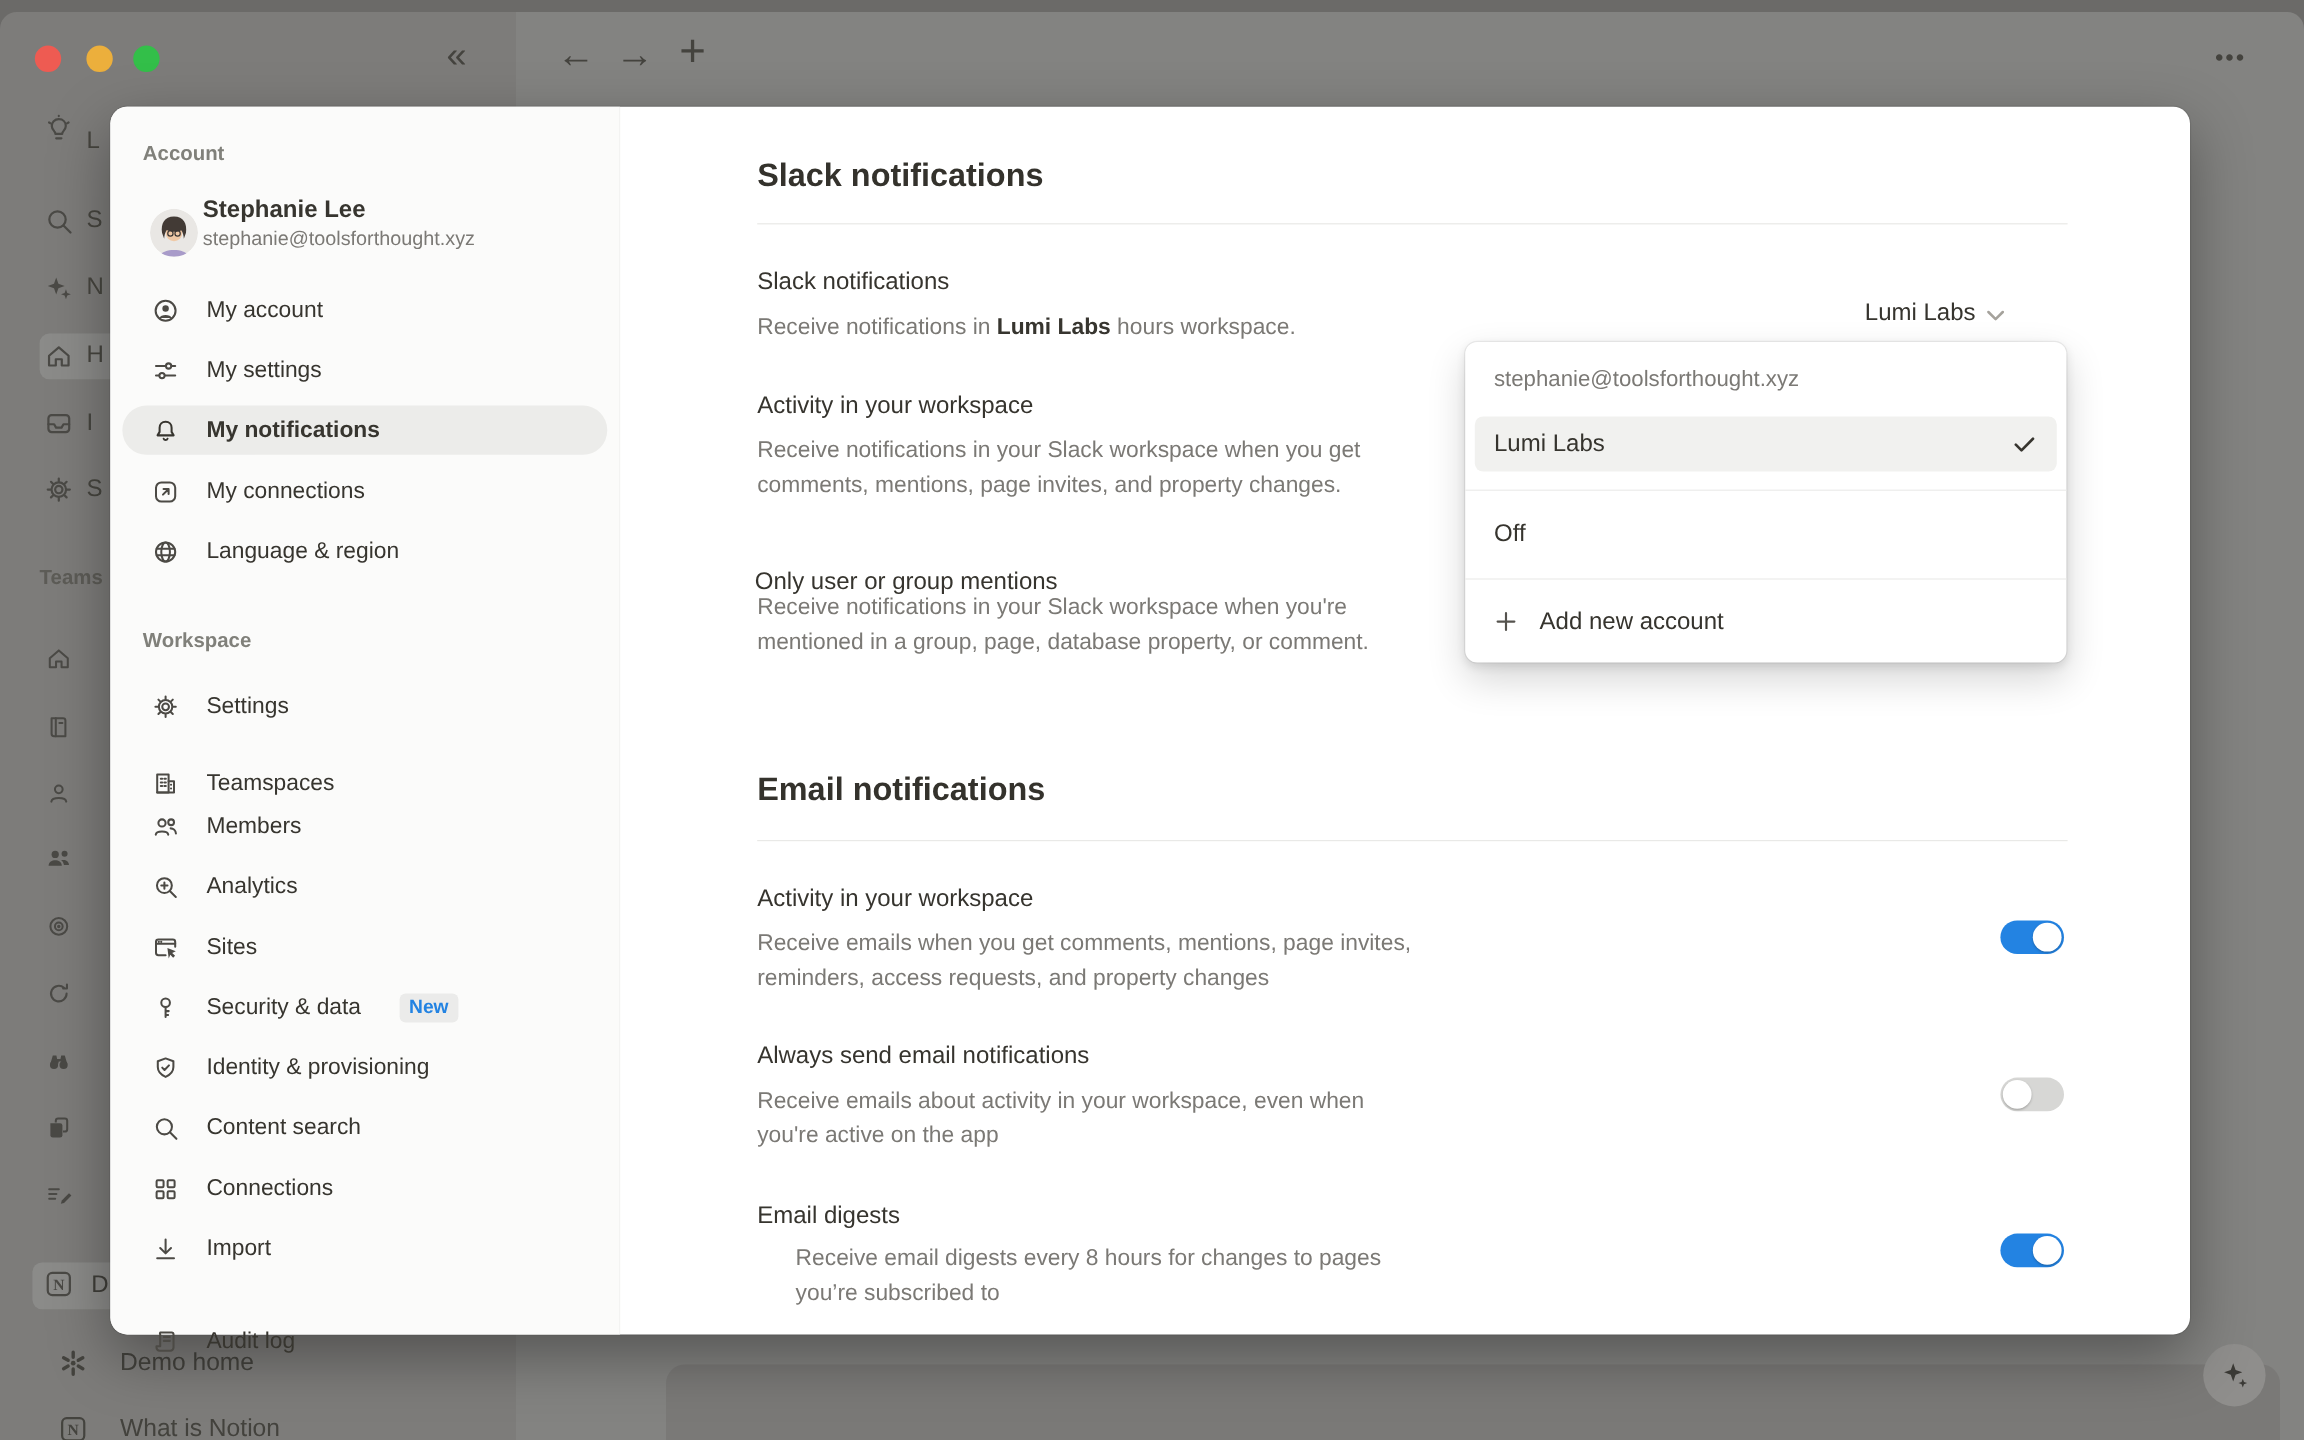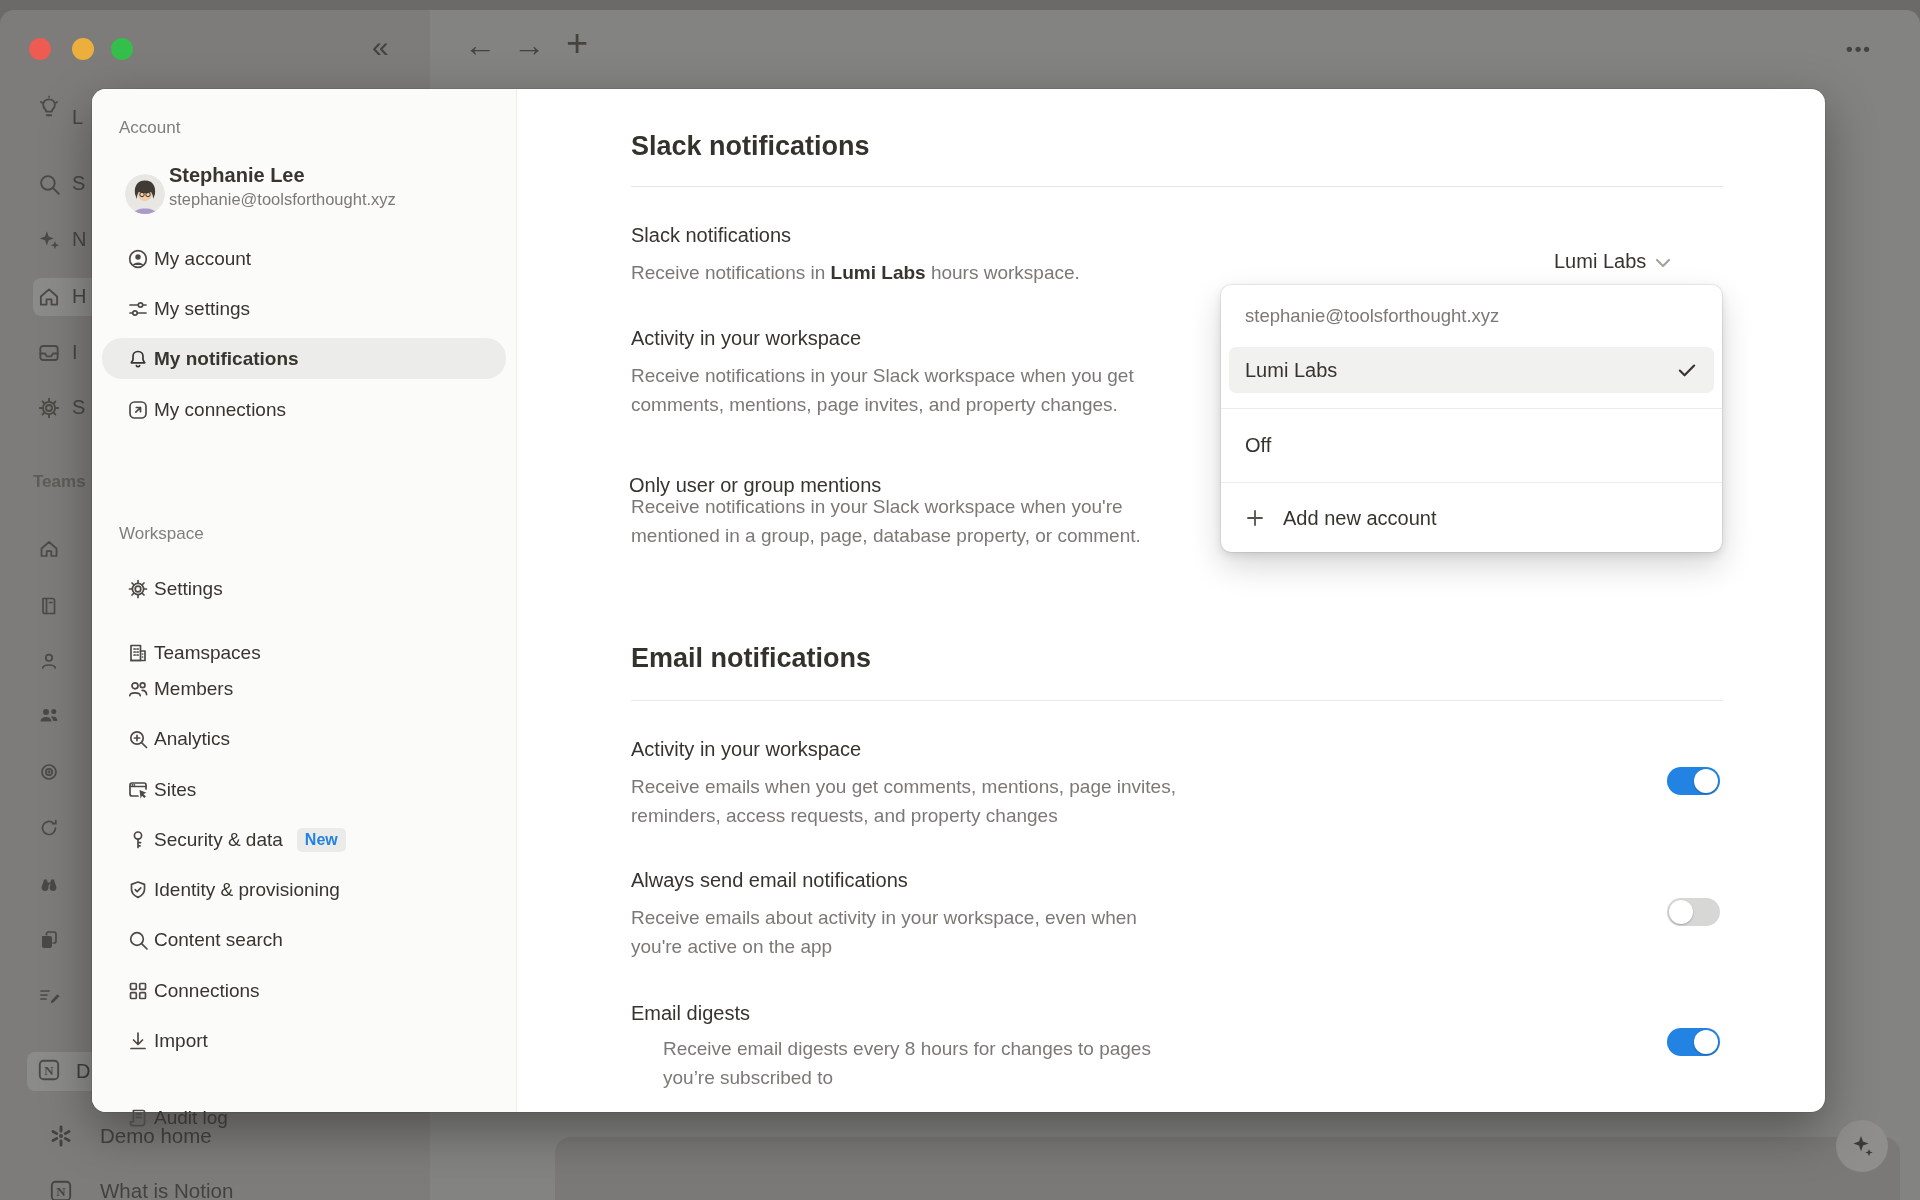--- a/index.html
+++ b/index.html
@@ -12,22 +12,22 @@
   .tl{position:absolute;top:28px;width:22px;height:22px;border-radius:50%;}
   .navg{position:absolute;color:#44433e;}
   .bgtxt{position:absolute;color:#46453f;font-size:20px;}
   .bghead{position:absolute;color:#5d5c57;font-size:17px;font-weight:700;}
   .bghl{position:absolute;background:#8b8b89;border-radius:8px;}
   svg.bic{stroke:#4b4a46;fill:none;stroke-width:1.7;stroke-linecap:round;stroke-linejoin:round;}
   
   #modal{position:absolute;left:92px;top:89px;width:1733px;height:1023px;background:#ffffff;border-radius:14px;
          box-shadow:0 0 0 1px rgba(0,0,0,.08),0 18px 50px rgba(0,0,0,.35);z-index:20;}
   #modal-side{position:absolute;left:0;top:0;width:424px;height:1023px;background:#fbfbfa;border-radius:14px 0 0 14px;border-right:1px solid #eeeeec;}
-  .shead{position:absolute;left:27px;font-size:17px;font-weight:400;color:#80807a;}
-  .mitem{position:absolute;left:10px;width:404px;height:41px;display:flex;align-items:center;padding-left:24px;gap:4px;
+  .shead{position:absolute;left:27px;font-size:17px;font-weight:700;color:#80807a;}
+  .mitem{position:absolute;left:10px;width:404px;height:41px;display:flex;align-items:center;padding-left:24px;gap:22px;
          border-radius:8px;font-size:19px;color:#37352f;box-sizing:border-box;cursor:pointer;}
   .mitem.sel{background:#ececea;font-weight:700;}
   .mitem .ics{width:24px;height:24px;flex:none;display:flex;align-items:center;justify-content:center;}
   svg.ic{stroke:#4c4a45;fill:none;stroke-width:1.7;stroke-linecap:round;stroke-linejoin:round;}
   .badge{margin-left:10px;background:#ebebea;color:#2383e2;font-size:16px;font-weight:600;padding:3px 8px;border-radius:5px;}
   .sec-title{position:absolute;font-size:27px;font-weight:700;color:#34322c;}
   .hr{position:absolute;height:1px;background:#e9e9e7;width:1092px;left:539px;}
   .row-title{position:absolute;font-size:20px;color:#36342e;}
   .row-desc{position:absolute;font-size:19px;line-height:29px;color:#7b7975;white-space:pre-line;max-width:700px;}
   .row-desc b{color:#37352f;font-weight:700;}
@@ -224,20 +224,30 @@
       </div>
       <div class="mitem" style="top:300px;">
         <span class="ics">
             <svg class="ic" width="24" height="24" viewBox="0 0 24 24">
               <rect x="4" y="4" width="16" height="16" rx="4.5"></rect>
               <path d="M9.8 14.2 14.5 9.5M10.3 9.5h4.2v4.2"></path>
             </svg>
           </span>
         <span>My connections</span>
       </div>
+      <div class="mitem" style="top:350px;">
+        <span class="ics">
+            <svg class="ic" width="24" height="24" viewBox="0 0 24 24">
+              <circle cx="12" cy="12" r="8"></circle>
+              <ellipse cx="12" cy="12" rx="3.6" ry="8"></ellipse>
+              <path d="M4.6 9.3h14.8M4.6 14.7h14.8"></path>
+            </svg>
+          </span>
+        <span>Language &amp; region</span>
+      </div>
 
       <div class="shead" style="top:435px;">Workspace</div>
 
       <div class="mitem" style="top:479px;">
         <span class="ics">
             <svg class="ic" width="24" height="24" viewBox="0 0 24 24">
               <circle cx="12" cy="12" r="2.8"></circle>
               <circle cx="12" cy="12" r="5.6"></circle>
               <path d="M12 3.5v2.1M12 18.4v2.1M3.5 12h2.1M18.4 12h2.1M6 6l1.5 1.5M16.5 16.5 18 18M18 6l-1.5 1.5M7.5 16.5 6 18"></path>
             </svg>

